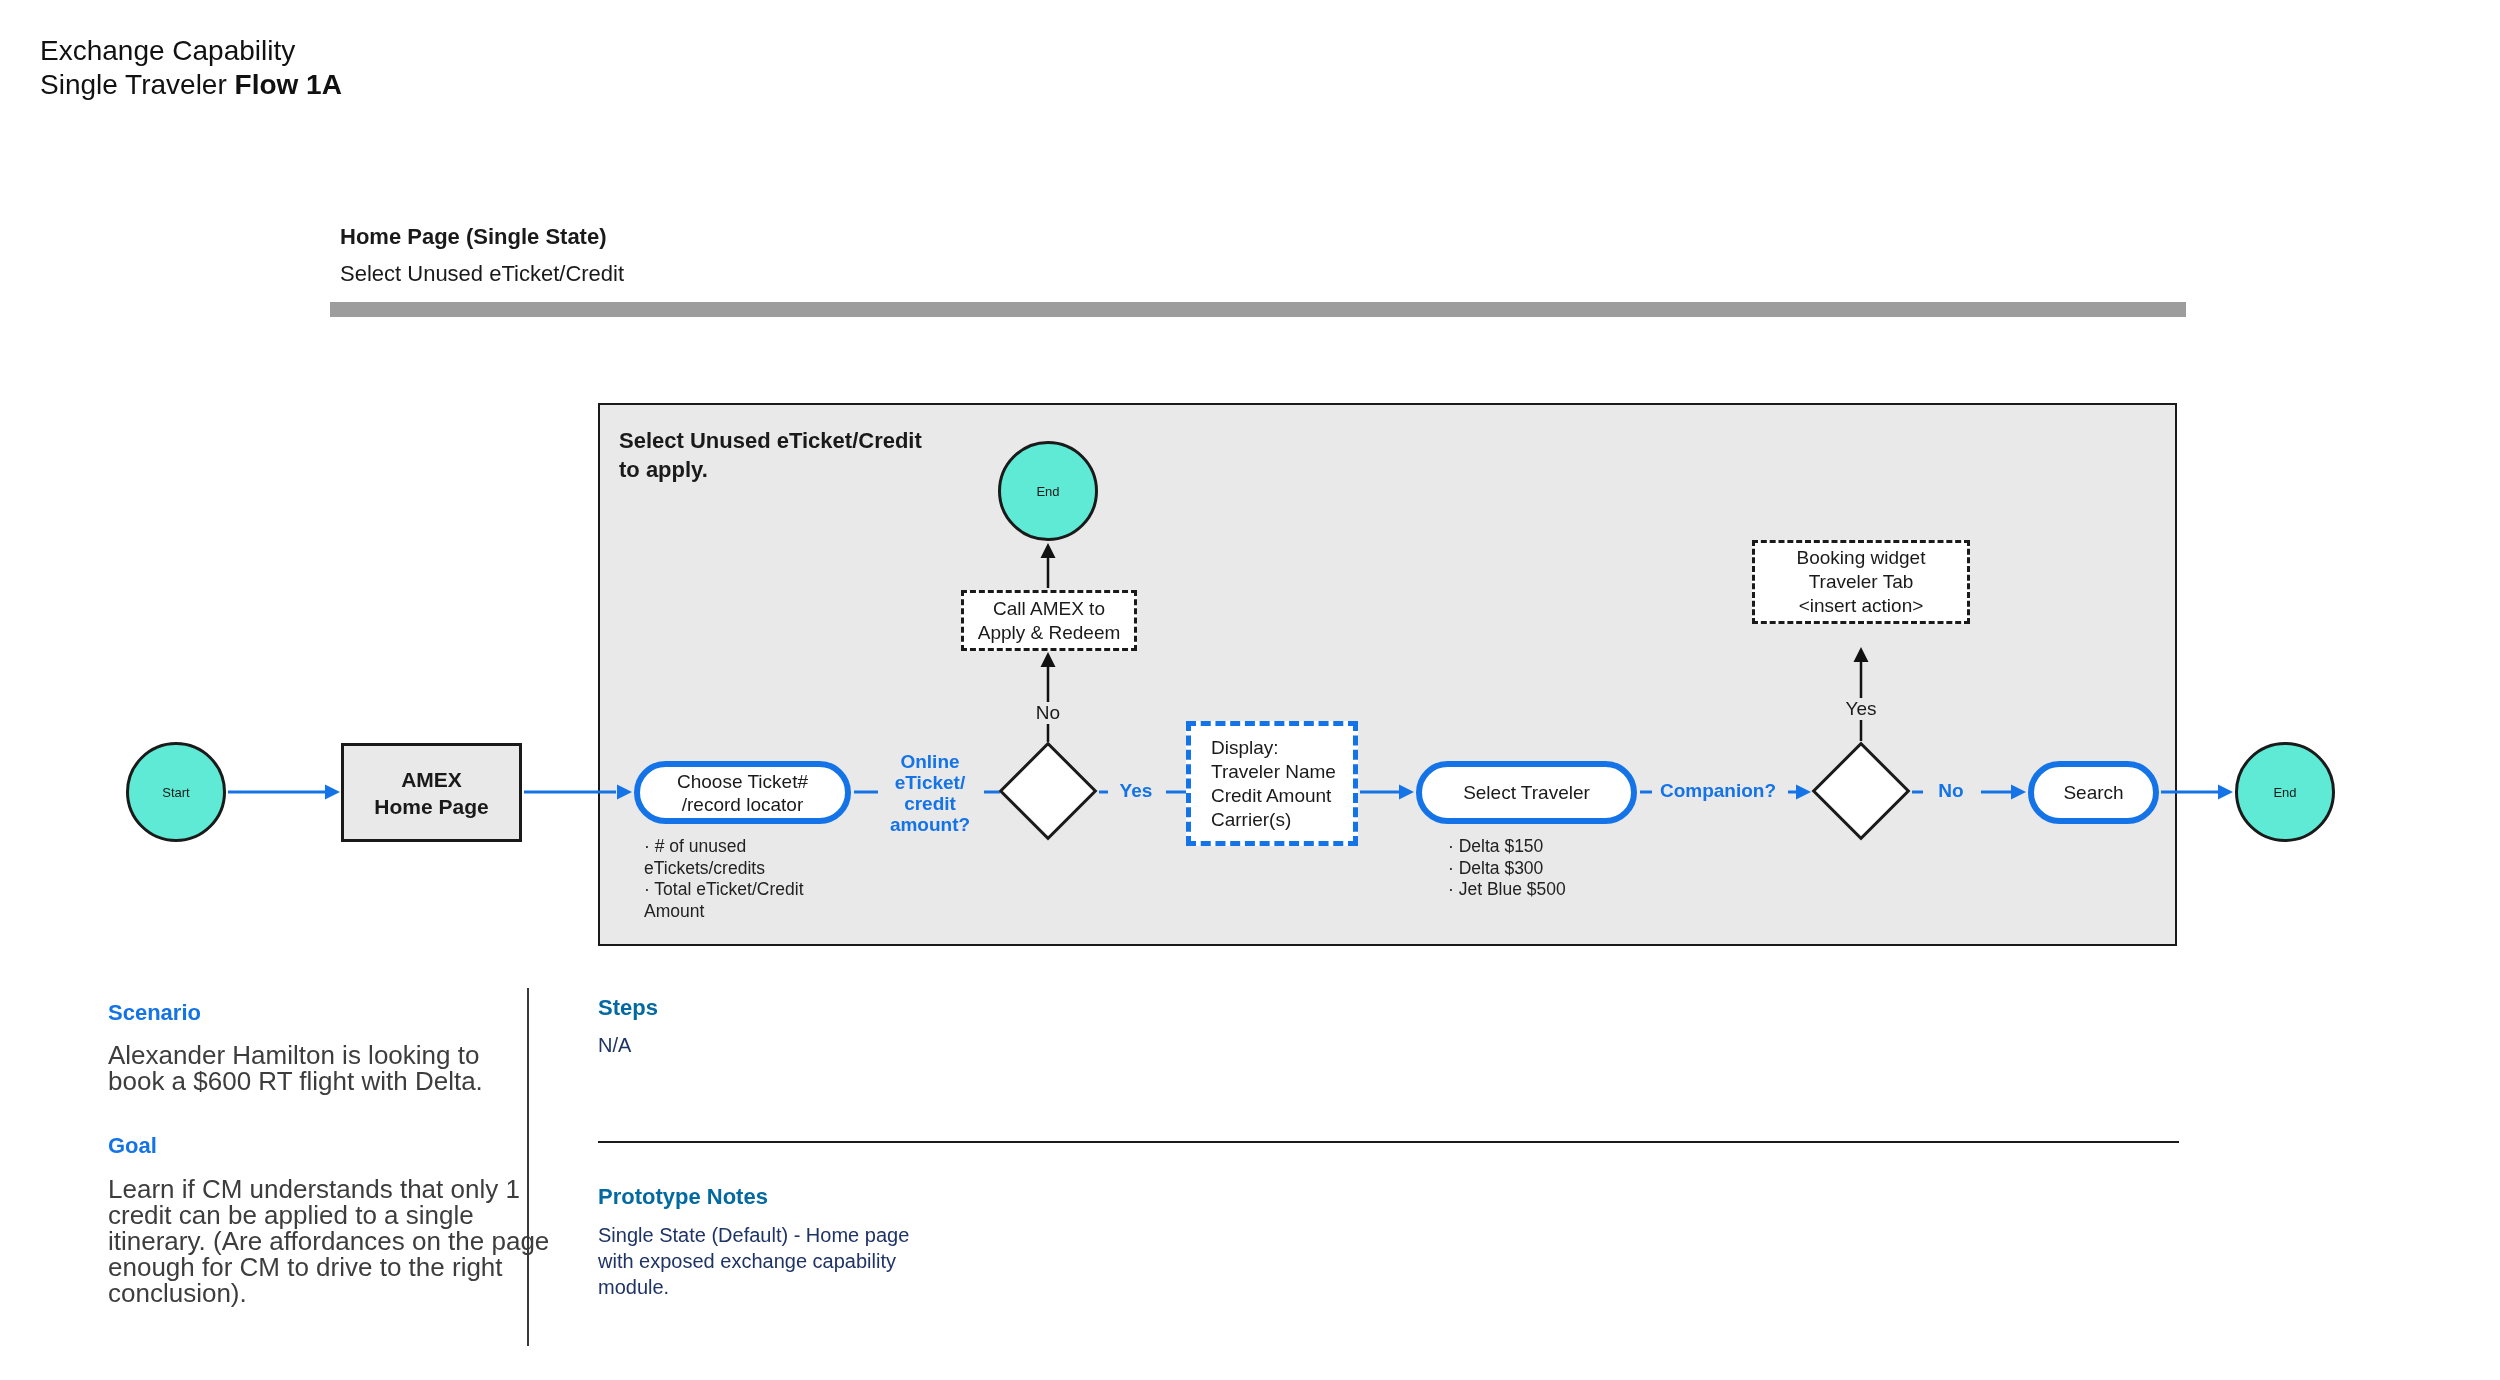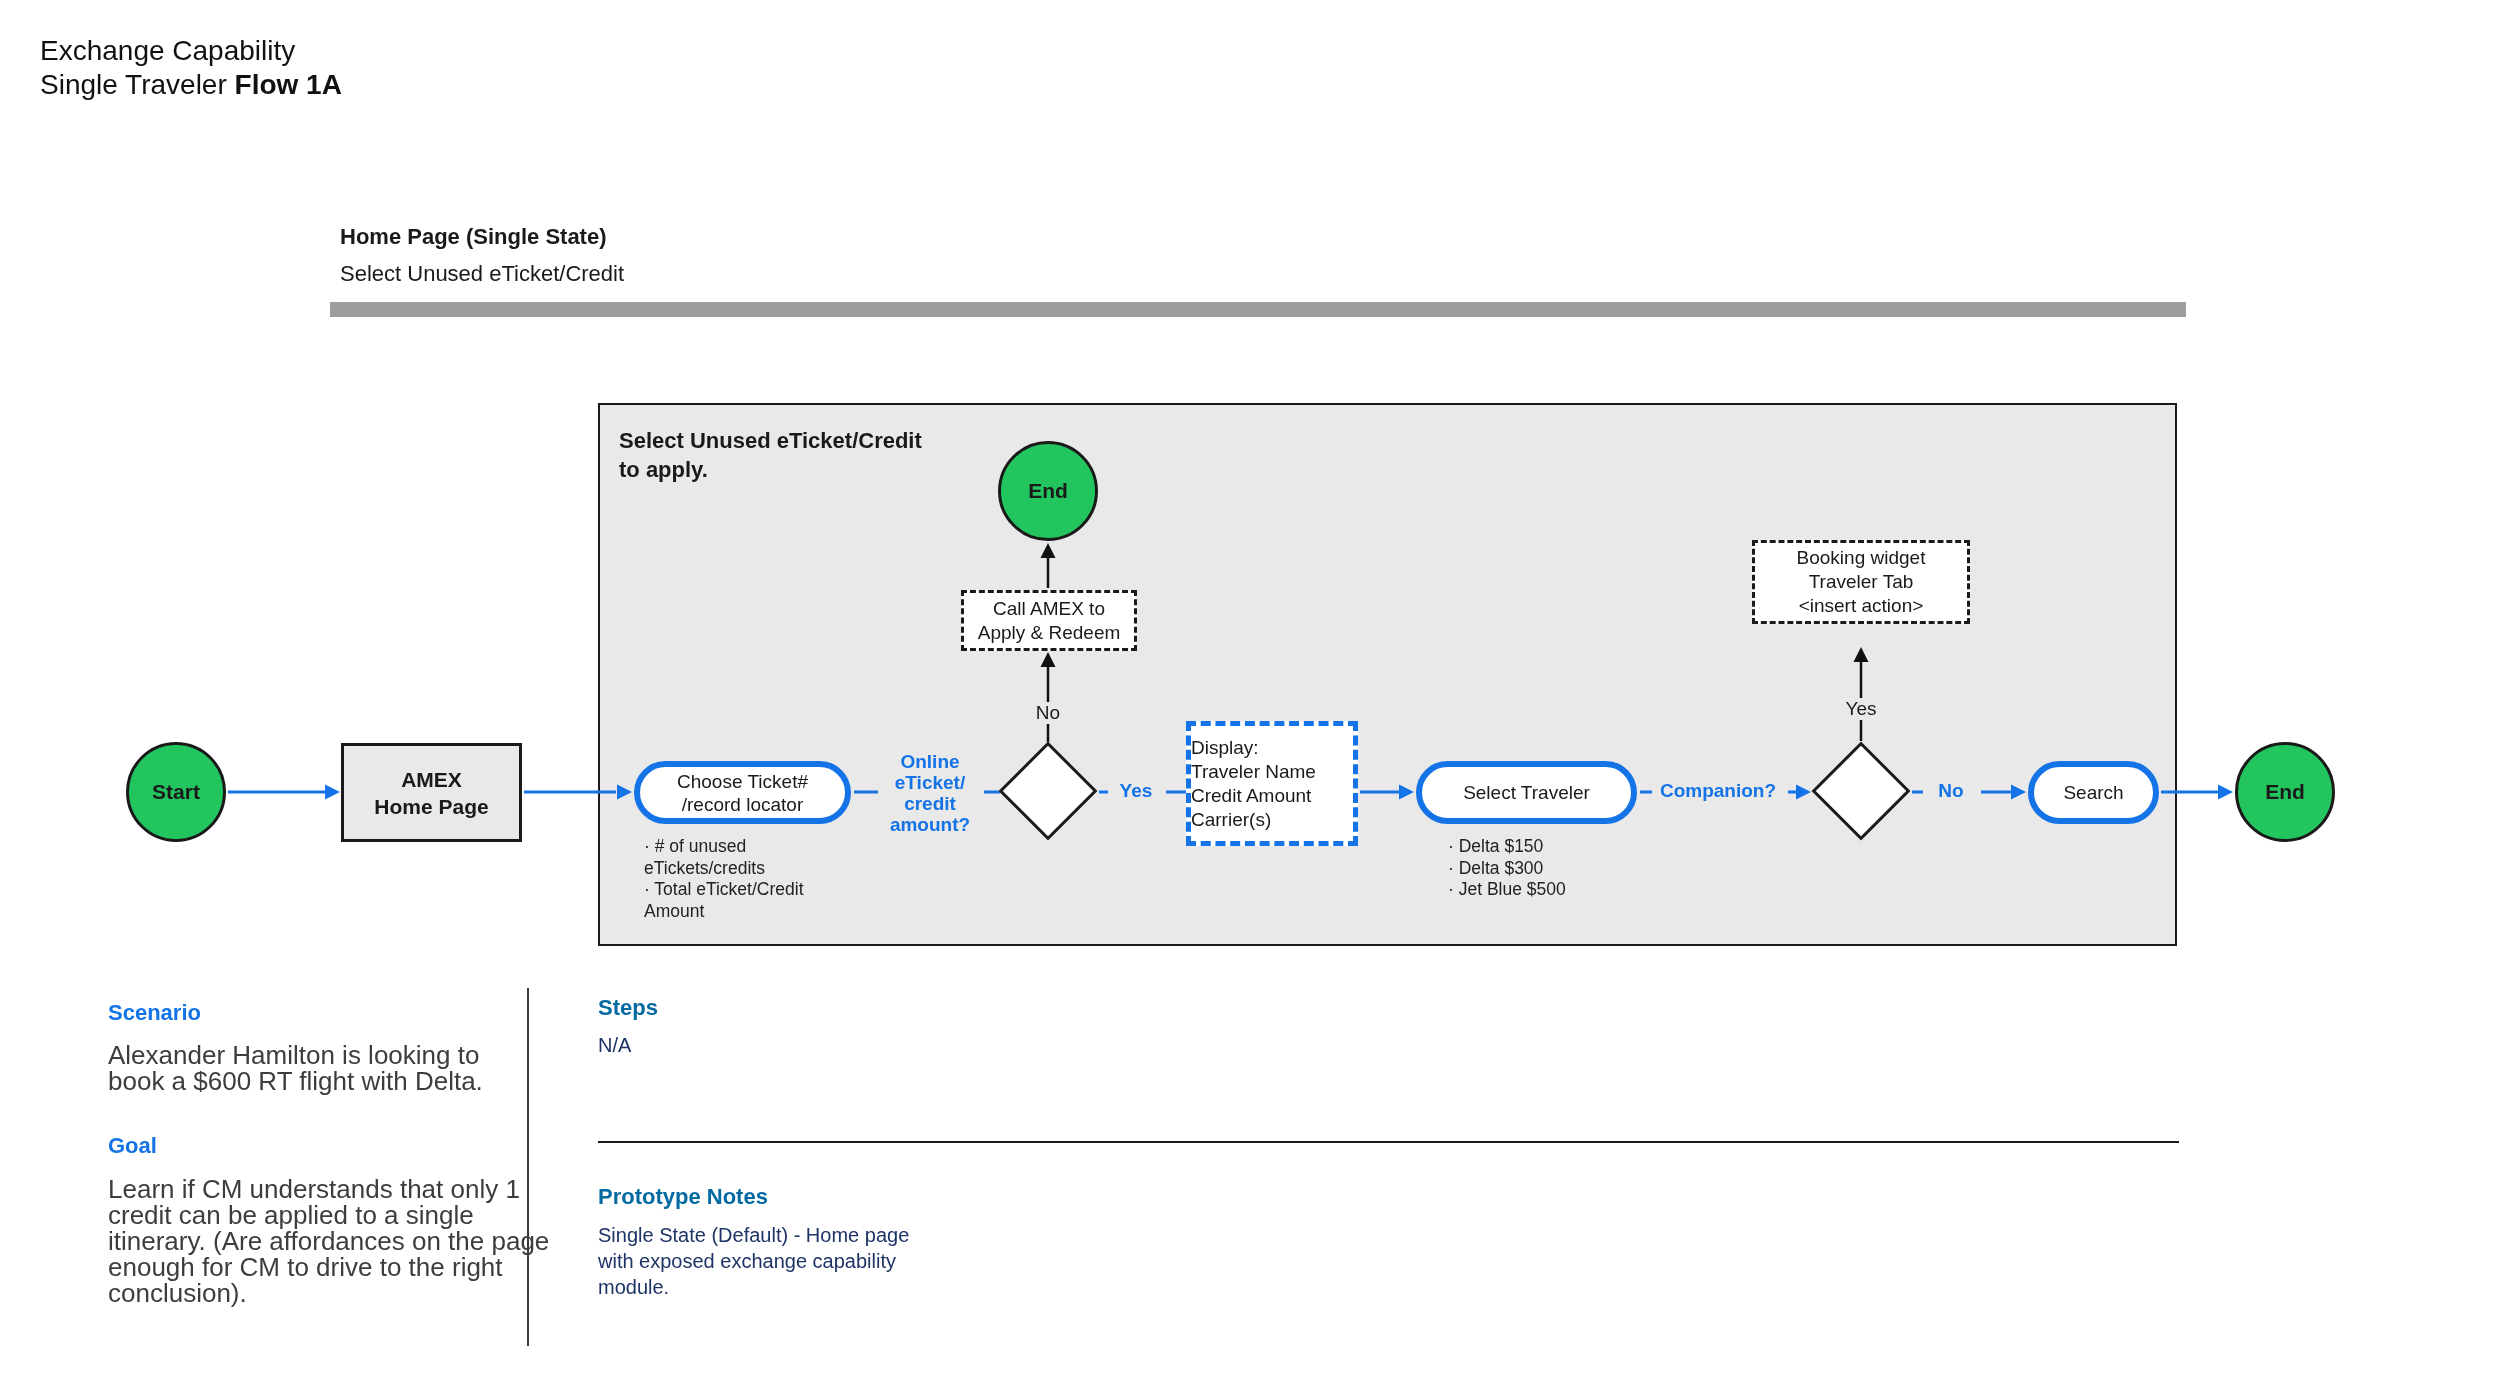--- a/index.html
+++ b/index.html
@@ -20,27 +20,27 @@
   
   .page-title{left:40px;top:34px;font-size:28px;line-height:34px;color:#111;}
   .section-heading{left:340px;top:224px;font-size:22px;font-weight:bold;}
   .section-subheading{left:340px;top:261px;font-size:22px;}
   .gray-bar{left:330px;top:302px;width:1856px;height:15px;background:var(--bar-gray);}
   
   .flow-container{left:598px;top:403px;width:1579px;height:543px;background:var(--panel-gray);border:2px solid var(--ink);box-sizing:border-box;}
   .container-heading{left:619px;top:426px;font-size:22px;font-weight:bold;line-height:29px;}
   
   .node{display:flex;align-items:center;justify-content:center;text-align:center;box-sizing:border-box;}
-  .circle{width:100px;height:100px;border:3px solid var(--ink);border-radius:50%;background:#22c55e;font-weight:bold;font-size:21px;}
+  .circle{width:100px;height:100px;border:3px solid var(--ink);border-radius:50%;background:#5eead4;font-weight:normal;font-size:13px;}
   .proc-box{background:var(--panel-gray);border:3px solid var(--ink);font-weight:bold;font-size:21px;line-height:27px;}
   .pill{background:#fff;border:6px solid var(--accent-blue);border-radius:34px;font-size:19px;line-height:23px;}
   .diamond{width:70px;height:70px;background:#fff;border:3px solid var(--ink);transform:rotate(45deg);box-sizing:border-box;}
   .dash-black{background:#fff;border:3px dashed var(--ink);font-size:19px;line-height:24px;}
   .dash-blue{background:#fff;border:5px dashed var(--accent-blue);font-size:19px;line-height:24px;box-sizing:border-box;
-             display:flex;align-items:center;justify-content:flex-start;text-align:left;}
+             display:flex;align-items:center;justify-content:flex-start;text-align:left;padding-left:20px;}
   .path-label{color:var(--accent-blue);font-weight:bold;font-size:19px;line-height:21px;text-align:center;}
   .branch-label{background:var(--panel-gray);color:var(--ink);font-size:19px;text-align:center;}
   .notes-list{font-size:17.5px;line-height:21.5px;color:#222;}
   
   .panel-heading-blue{font-size:22px;font-weight:bold;color:var(--accent-blue);}
   .panel-heading{font-size:22px;font-weight:bold;color:#0369a1;}
   .panel-body{font-size:26px;line-height:26px;color:var(--body-gray);}
   .panel-navy{font-size:20px;line-height:26px;color:var(--navy);}
   .v-divider{left:527px;top:988px;width:2px;height:358px;background:#3a3a3a;}
   .h-rule{left:598px;top:1141px;width:1581px;height:2px;background:var(--ink);}

